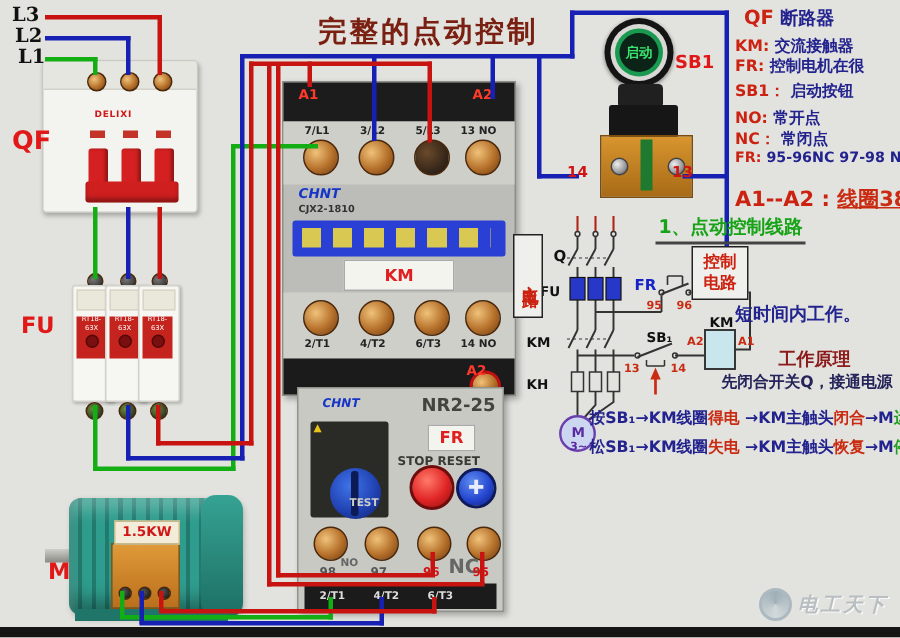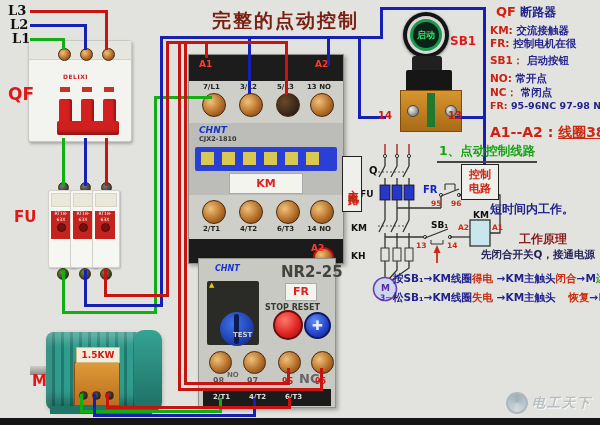--- a/index.html
+++ b/index.html
@@ -153,21 +153,21 @@
       <div class="tinylbl" style="left:118px;top:30px;">14 NO</div>
     </div>
     <div class="ct-black" style="top:184px;height:24px;">
       <div class="lbl" style="left:122px;top:4px;font-size:9px;color:#ff3a2a;">A2</div>
       <div class="screw" style="left:124px;top:8px;width:17px;height:17px;border:2px solid #c01010;"></div>
     </div>
   </div>
 
   <div class="comp relay">
     <div class="lbl" style="left:16px;top:5px;font-size:8px;color:#1535c8;font-style:italic;">CHNT</div>
-    <div class="lbl" style="left:82px;top:4px;font-size:15px;color:#44443f;">NR2-25</div>
+    <div class="lbl" style="left:82px;top:4px;font-size:12px;color:#44443f;">NR2-25</div>
     <div class="darkpanel">
       <div class="dial"></div>
       <div class="lbl" style="left:2px;top:0px;font-size:7px;color:#e8c419;">▲</div>
       <div class="lbl" style="left:26px;top:50px;font-size:7px;color:#cfcfc9;">TEST</div>
     </div>
     <div class="kmbox" style="left:86px;top:24px;width:30px;height:16px;font-size:11px;line-height:16px;">
       <span>FR</span>
     </div>
     <div class="lbl" style="left:66px;top:44px;font-size:8px;color:#3a3a35;">STOP RESET</div>
     <div class="btn-red" style="left:74px;top:51px;width:26px;height:26px;"></div>
@@ -372,21 +372,21 @@
   <div class="legend-row" style="top:124px;font-size:14px;">
     <span class="k">A1--A2 :</span>
     <span class="v" style="color:#c92c12;text-decoration:underline;">线圈380V</span>
   </div>
 
   <div class="note sec-title" style="left:437px;top:143px;">1、点动控制线路</div>
   <div class="note" style="left:490px;top:201px;font-size:12px;color:#23238f;">短时间内工作。</div>
   <div class="note" style="left:519px;top:231px;font-size:12px;color:#8b1a1a;">工作原理</div>
   <div class="note" style="left:481px;top:248px;font-size:10.5px;color:#24245a;">先闭合开关Q，接通电源</div>
   <div class="note" style="left:393px;top:272px;font-size:10.5px;"><span style="color: rgb(35, 35, 143);">按SB₁→KM线圈</span><span style="color: rgb(201, 44, 18);">得电</span><span style="color: rgb(35, 35, 143);"> →KM主触头</span><span style="color: rgb(201, 44, 18);">闭合</span><span style="color: rgb(35, 35, 143);">→M</span><span style="color: rgb(31, 158, 31);">运转</span></div>
-  <div class="note" style="left:393px;top:291px;font-size:10.5px;"><span style="color: rgb(35, 35, 143);">松SB₁→KM线圈</span><span style="color: rgb(201, 44, 18);">失电</span><span style="color: rgb(35, 35, 143);"> →KM主触头</span><span style="color: rgb(201, 44, 18); margin-left: 13px;">恢复</span><span style="color: rgb(35, 35, 143);">→M</span><span style="color: rgb(31, 158, 31);">停转</span></div>
+  <div class="note" style="left:393px;top:291px;font-size:10.5px;"><span style="color: rgb(35, 35, 143);">松SB₁→KM线圈</span><span style="color: rgb(201, 44, 18);">失电</span><span style="color: rgb(35, 35, 143);"> →KM主触头</span><span style="color: rgb(201, 44, 18);">恢复</span><span style="color: rgb(35, 35, 143);">→M</span><span style="color: rgb(31, 158, 31);">停转</span></div>
 
   <div class="wm">
     <div class="wm-swirl"></div>
     <div class="wm-text">电工天下</div>
   </div>
 
   <div class="letterbox"></div>
 </div>
 
 </body></html>

